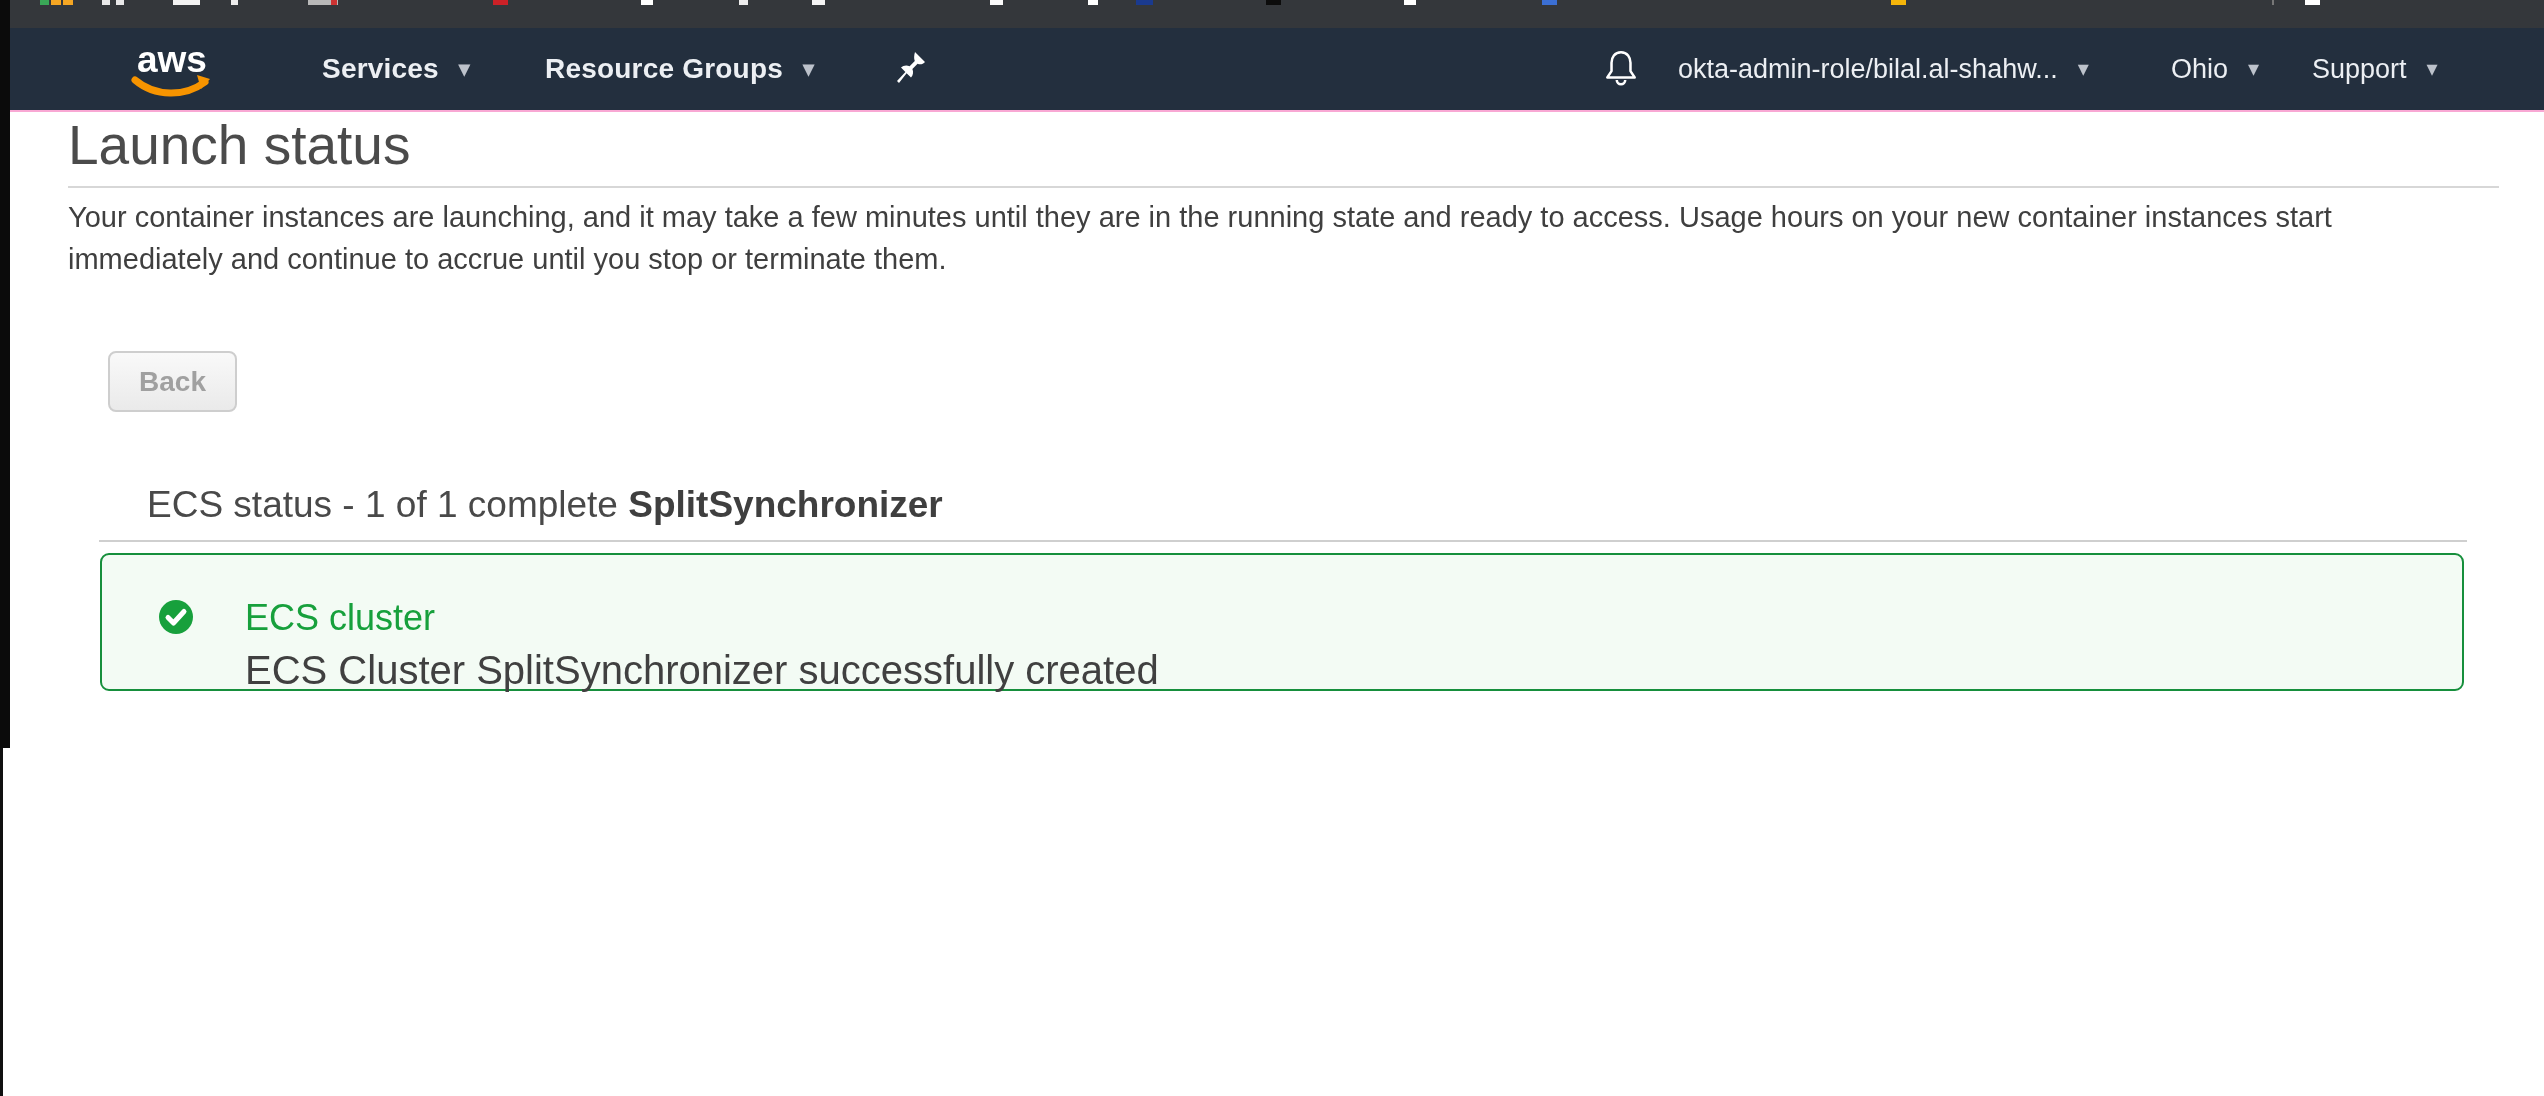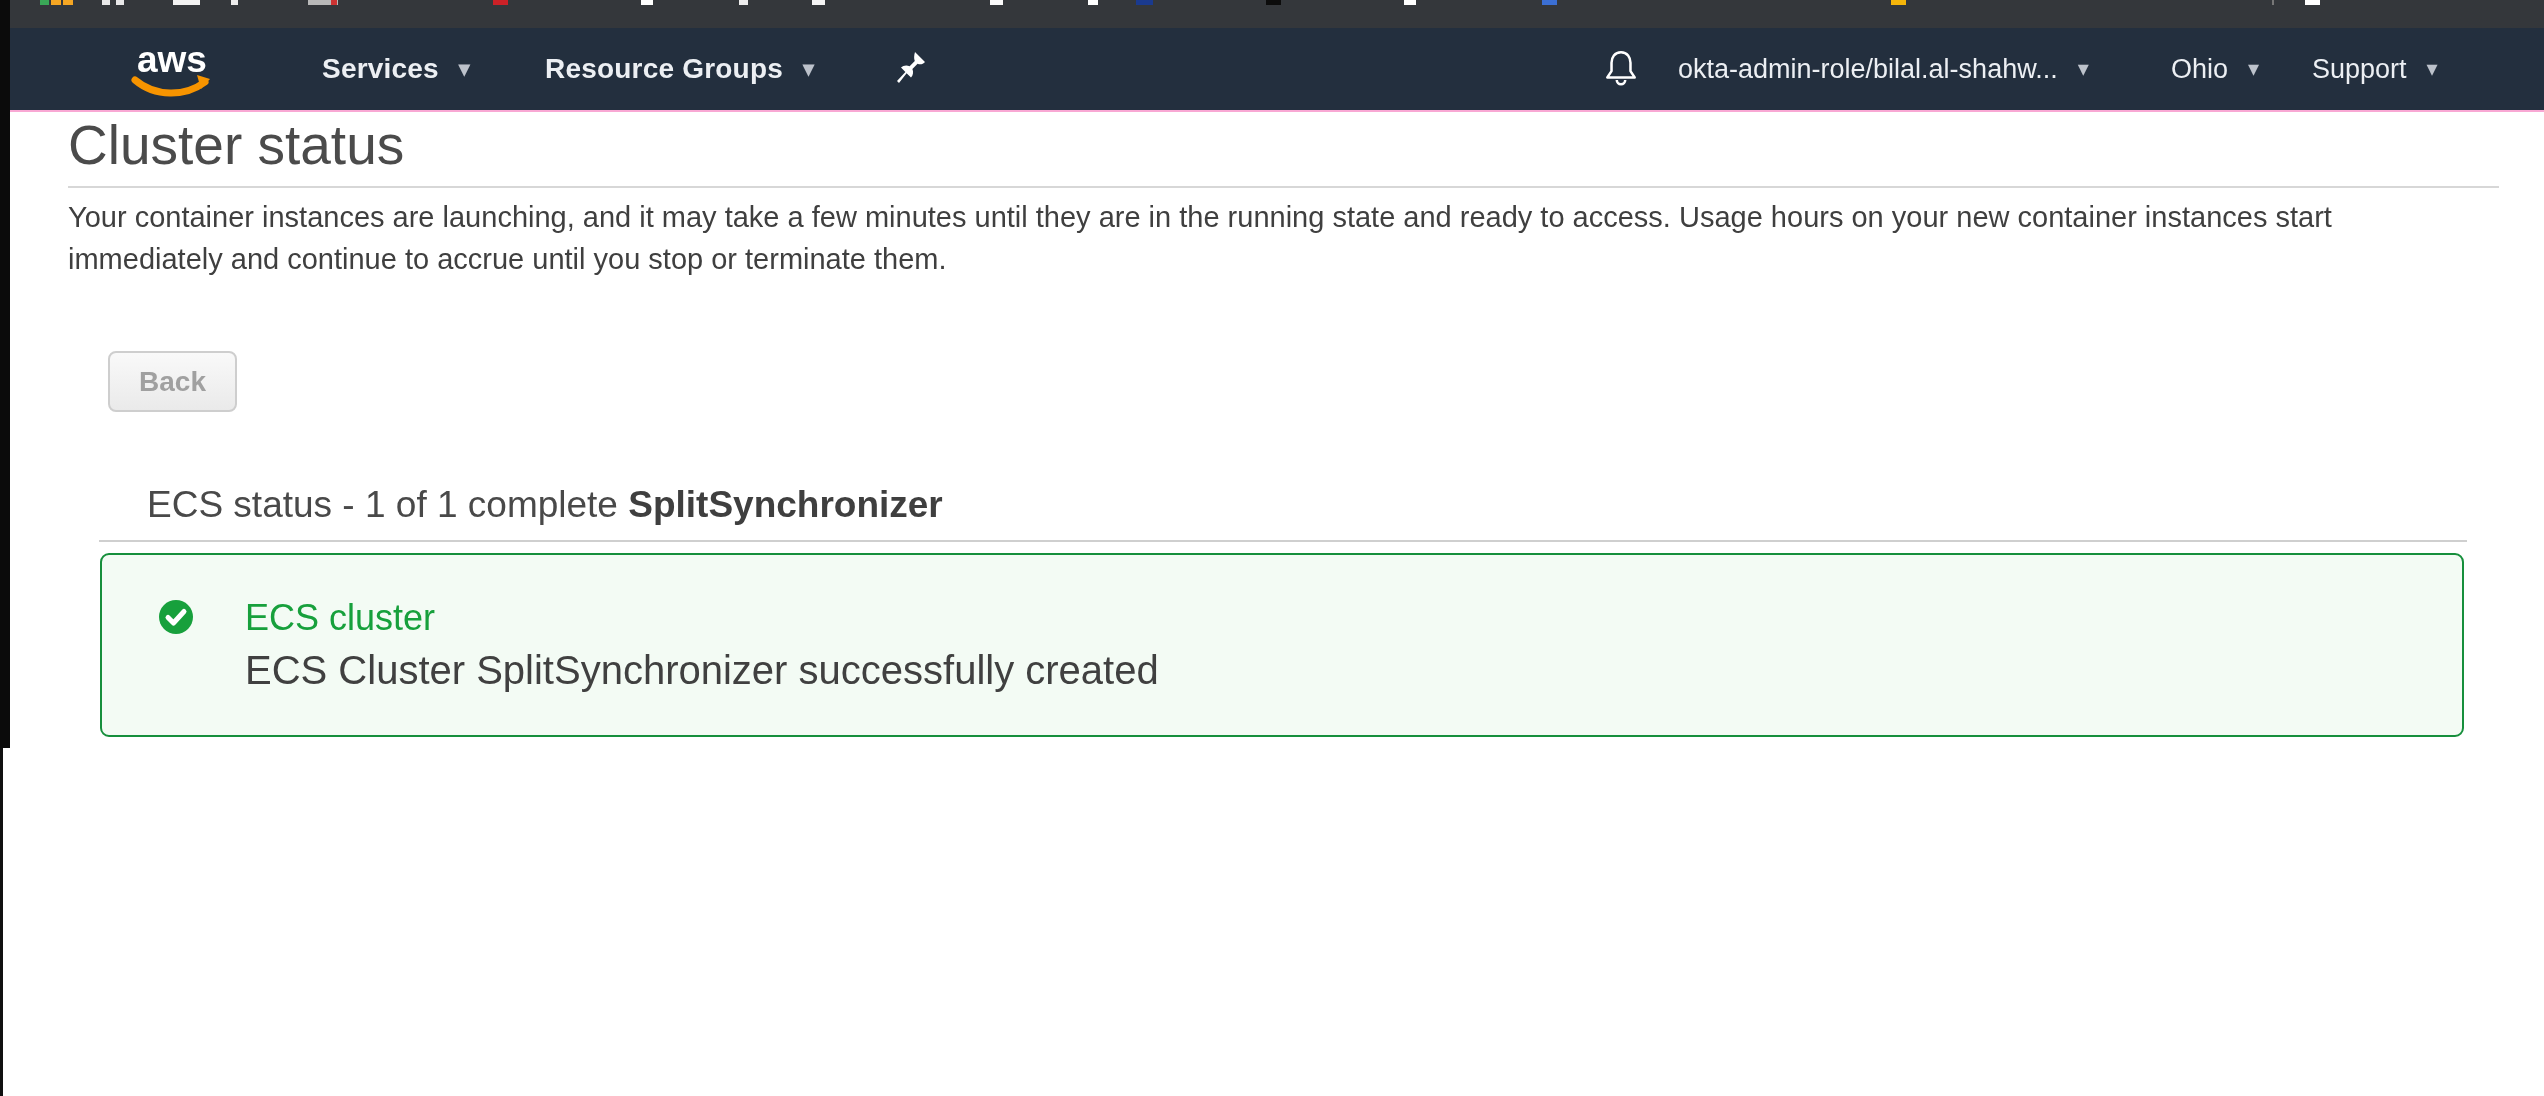--- a/index.html
+++ b/index.html
@@ -42,21 +42,21 @@
     width:228px;height:63px;margin-left:9px;
     background:linear-gradient(#4a97e4,#2c72c7);
     border:2px solid #2b68ab;color:#ffffff;
     box-shadow:inset 0 1px 0 rgba(255,255,255,.35);
     text-shadow:0 -1px 0 rgba(0,0,0,.25);
   }
   .section-heading{position:absolute;left:147px;top:486px;font-size:37px;font-weight:400;color:#494949;line-height:1;}
   .section-heading b{font-weight:700;color:#3f3f3f;}
   .hr2{position:absolute;left:99px;top:540px;width:2368px;height:2px;background:#cfcfcf;}
   .success-card{
-    position:absolute;left:100px;top:553px;width:2364px;height:184px;box-sizing:border-box;
+    position:absolute;left:100px;top:553px;width:2364px;height:138px;box-sizing:border-box;
     background:#f3fbf4;border:2.5px solid #168f3c;border-radius:9px;
   }
   .check-icon{position:absolute;left:56px;top:44px;width:36px;height:36px;}
   .card-title{position:absolute;left:143px;top:45px;font-size:36px;line-height:1;color:#17a03c;font-weight:400;}
   .card-message{position:absolute;left:143px;top:95px;font-size:40px;line-height:1;color:#404040;}
 </style>
 </head>
 <body>
 
 <div id="screen">
@@ -131,21 +131,21 @@
       <span>Ohio</span>
       <span class="caret">▾</span>
     </div>
 
     <div class="nav-item nav-reg" style="left:2302px;">
       <span>Support</span>
       <span class="caret">▾</span>
     </div>
   </div>
 
-  <div class="page-title">Cluster status</div>
+  <div class="page-title">Launch status</div>
   <div class="hr1"></div>
 
   <div class="page-desc">Your container instances are launching, and it may take a few minutes until they are in the running state and ready to access. Usage hours on your new container instances start immediately and continue to accrue until you stop or terminate them.</div>
 
   <div class="btn-row">
     <button class="btn btn-back">Back</button>
   </div>
 
   <div class="section-heading">
     <span>ECS status - 1 of 1 complete </span><b>SplitSynchronizer</b>

